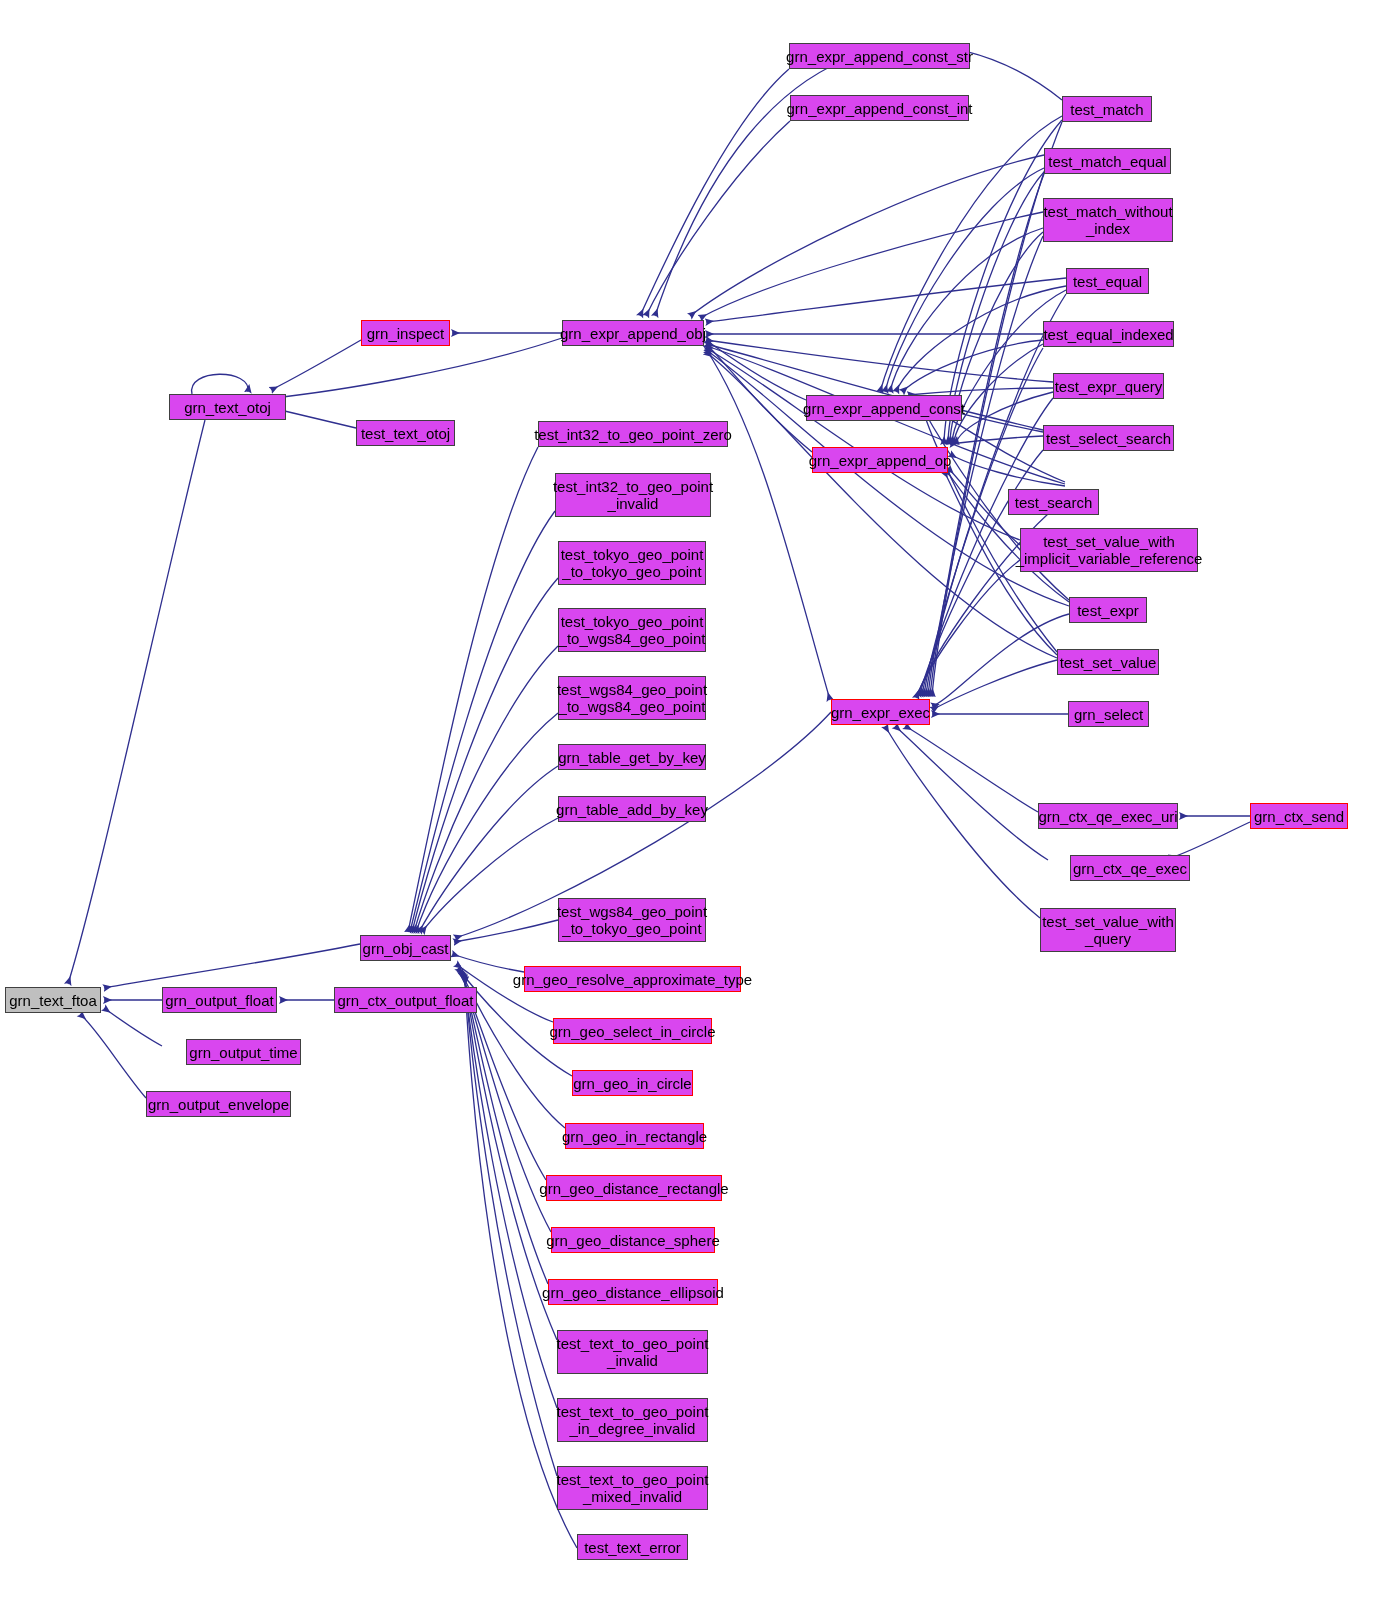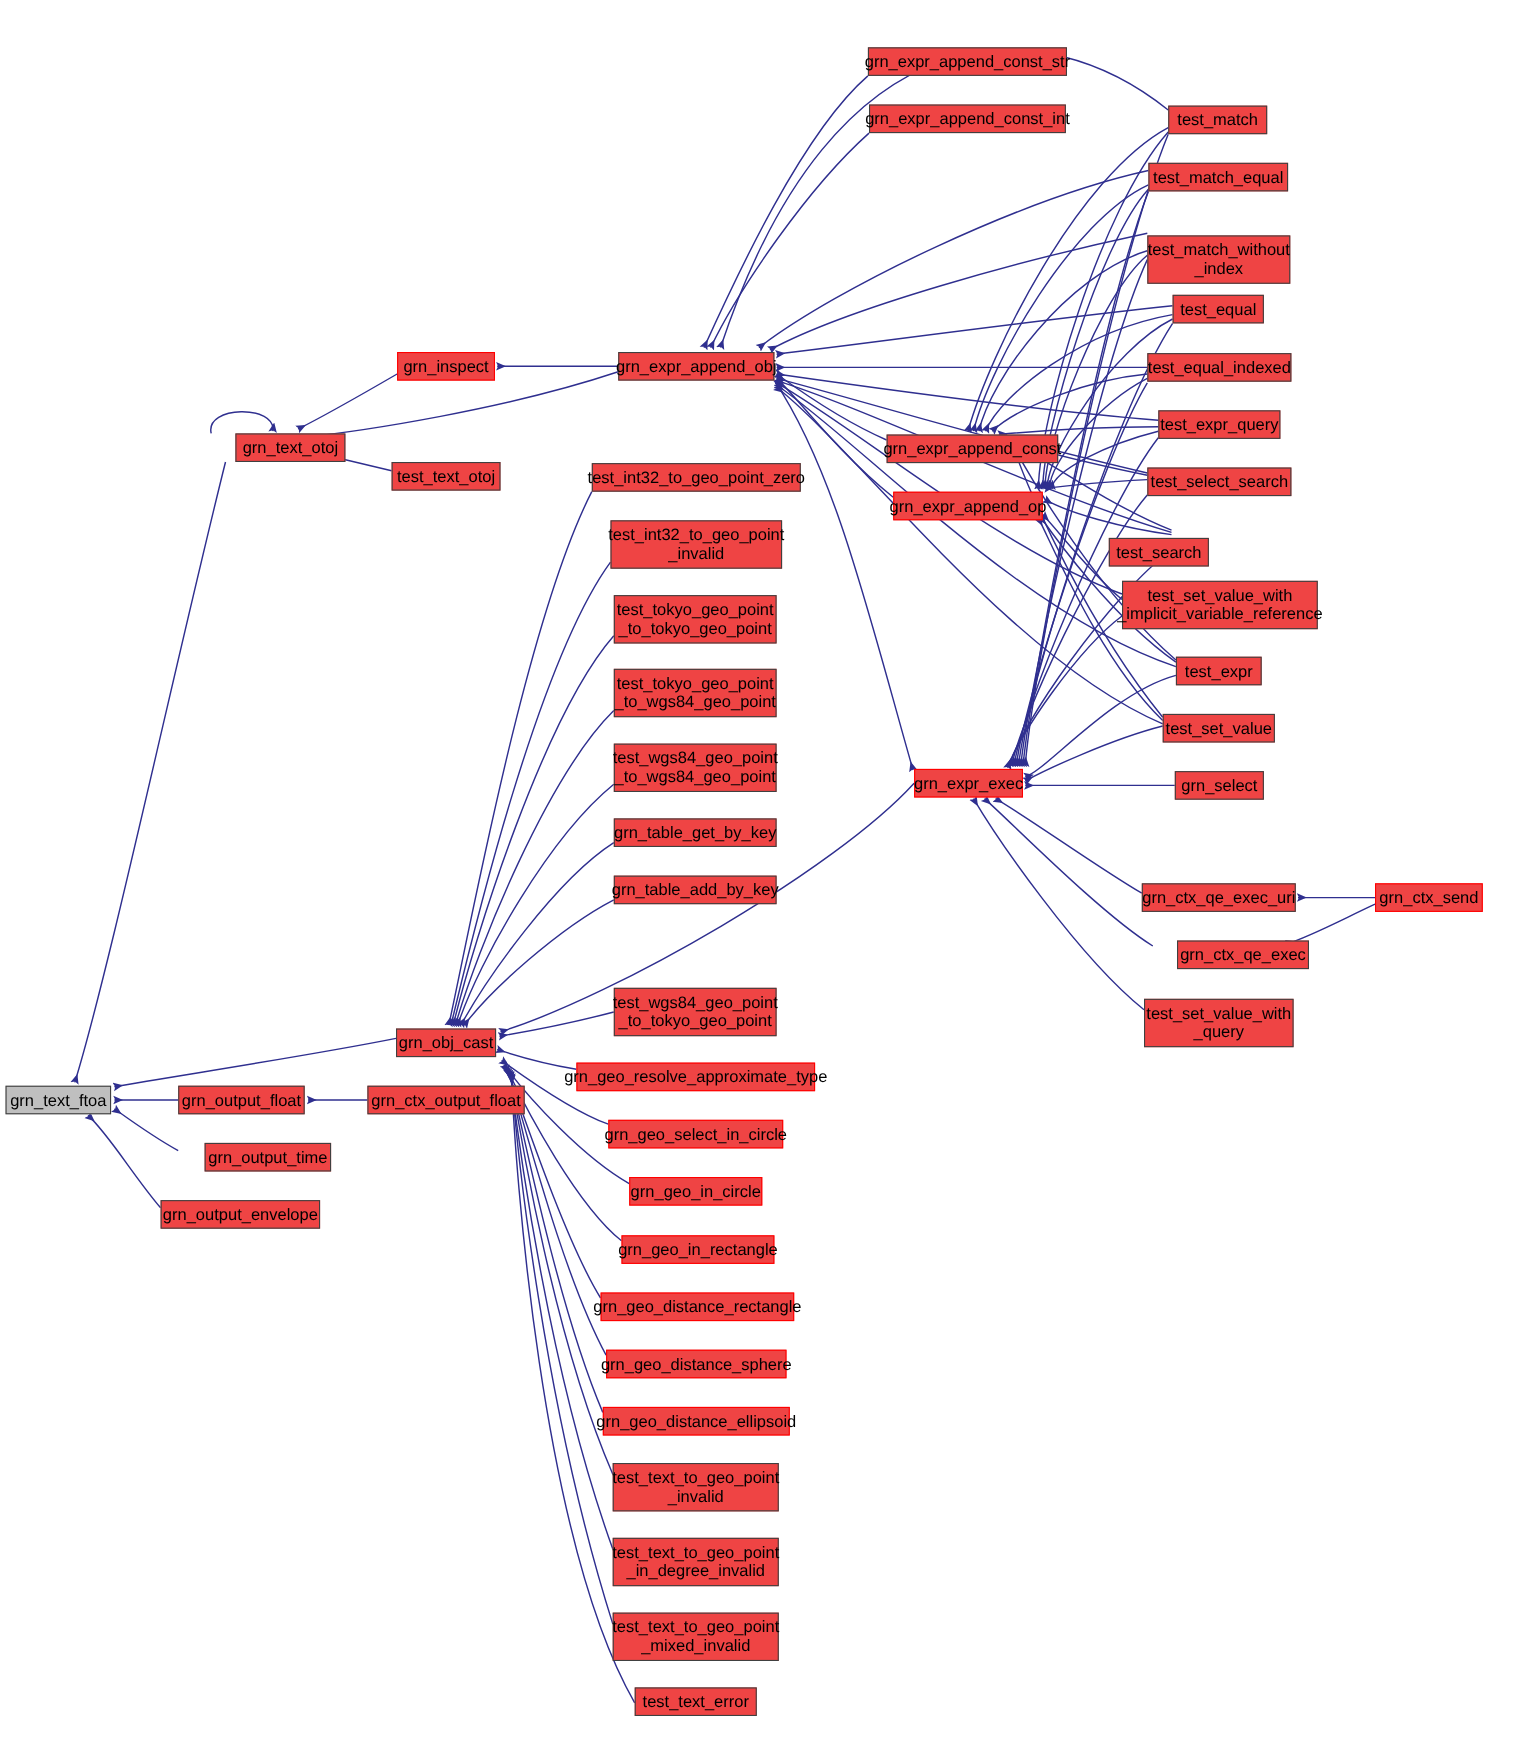--- a/index.html
+++ b/index.html
@@ -25,21 +25,21 @@
   .node {
     position: absolute;
     box-sizing: border-box;
     display: flex;
     align-items: center;
     justify-content: center;
     text-align: center;
     font-size: 15px;
     line-height: 17px;
     color: #000000;
-    background: #ef4444;
+    background: #d946ef;
     border: 1px solid #404040;
     white-space: pre;
     z-index: 5;
   }
   .node.red {
     border: 1px solid #ff0000;
   }
   .node.focus {
     background: #bfbfbf;
     border: 1px solid #404040;
@@ -138,21 +138,21 @@
         <path d="M 1250,816 L 1180,816" marker-end="url(#ah)"></path>
         <path d="M 1250,822 C 1220,836 1190,852 1170,858" marker-end="url(#ah)"></path>
         <path d="M 704,346 C 760,430 790,560 830,700" marker-end="url(#ah)"></path>
         <path d="M 831,712 C 760,790 560,905 455,938" marker-end="url(#ah)"></path>
         <path d="M 806,400 C 760,380 720,350 706,340" marker-end="url(#ah)"></path>
         <path d="M 812,452 C 760,410 722,358 706,344" marker-end="url(#ah)"></path>
       </g>
   </svg>
   <div id="node-layer">
       <div class="node focus" style="left: 5px; top: 987px; width: 96px; height: 26px;">grn_text_ftoa</div>
-      <div class="node" style="left: 169px; top: 394px; width: 100px; height: 26px; margin-left: 45px;">grn_text_otoj</div>
+      <div class="node" style="left: 169px; top: 394px; width: 117px; height: 26px;">grn_text_otoj</div>
       <div class="node red" style="left: 361px; top: 320px; width: 89px; height: 26px;">grn_inspect</div>
       <div class="node" style="left: 356px; top: 420px; width: 99px; height: 26px;">test_text_otoj</div>
       <div class="node" style="left: 162px; top: 987px; width: 115px; height: 26px;">grn_output_float</div>
       <div class="node" style="left: 334px; top: 987px; width: 143px; height: 26px;">grn_ctx_output_float</div>
       <div class="node" style="left: 162px; top: 1039px; width: 115px; height: 26px; margin-left: 24px;">grn_output_time</div>
       <div class="node" style="left: 146px; top: 1091px; width: 145px; height: 26px;">grn_output_envelope</div>
       <div class="node" style="left: 360px; top: 935px; width: 91px; height: 26px;">grn_obj_cast</div>
       <div class="node" style="left: 562px; top: 320px; width: 142px; height: 26px;">grn_expr_append_obj</div>
       <div class="node" style="left: 806px; top: 395px; width: 156px; height: 26px;">grn_expr_append_const</div>
       <div class="node red" style="left: 812px; top: 447px; width: 136px; height: 26px;">grn_expr_append_op</div>
@@ -181,21 +181,21 @@
       <div class="node red" style="left: 548px; top: 1279px; width: 170px; height: 26px;">grn_geo_distance_ellipsoid</div>
       <div class="node" style="left: 557px; top: 1330px; width: 151px; height: 44px;">test_text_to_geo_point
 _invalid</div>
       <div class="node" style="left: 557px; top: 1398px; width: 151px; height: 44px;">test_text_to_geo_point
 _in_degree_invalid</div>
       <div class="node" style="left: 557px; top: 1466px; width: 151px; height: 44px;">test_text_to_geo_point
 _mixed_invalid</div>
       <div class="node" style="left: 577px; top: 1534px; width: 111px; height: 26px;">test_text_error</div>
       <div class="node" style="left: 1062px; top: 96px; width: 90px; height: 26px;">test_match</div>
       <div class="node" style="left: 1044px; top: 148px; width: 127px; height: 26px;">test_match_equal</div>
-      <div class="node" style="left: 1043px; top: 198px; width: 130px; height: 44px; margin-top: 16px;">test_match_without
+      <div class="node" style="left: 1043px; top: 198px; width: 130px; height: 44px;">test_match_without
 _index</div>
       <div class="node" style="left: 1066px; top: 268px; width: 83px; height: 26px;">test_equal</div>
       <div class="node" style="left: 1043px; top: 321px; width: 131px; height: 26px;">test_equal_indexed</div>
       <div class="node" style="left: 1053px; top: 373px; width: 111px; height: 26px;">test_expr_query</div>
       <div class="node" style="left: 1043px; top: 425px; width: 131px; height: 26px;">test_select_search</div>
       <div class="node" style="left: 1008px; top: 477px; width: 91px; height: 26px; margin-top: 12px;">test_search</div>
       <div class="node" style="left: 1020px; top: 528px; width: 178px; height: 44px;">test_set_value_with
 _implicit_variable_reference</div>
       <div class="node" style="left: 1069px; top: 597px; width: 78px; height: 26px;">test_expr</div>
       <div class="node" style="left: 1057px; top: 649px; width: 102px; height: 26px;">test_set_value</div>

